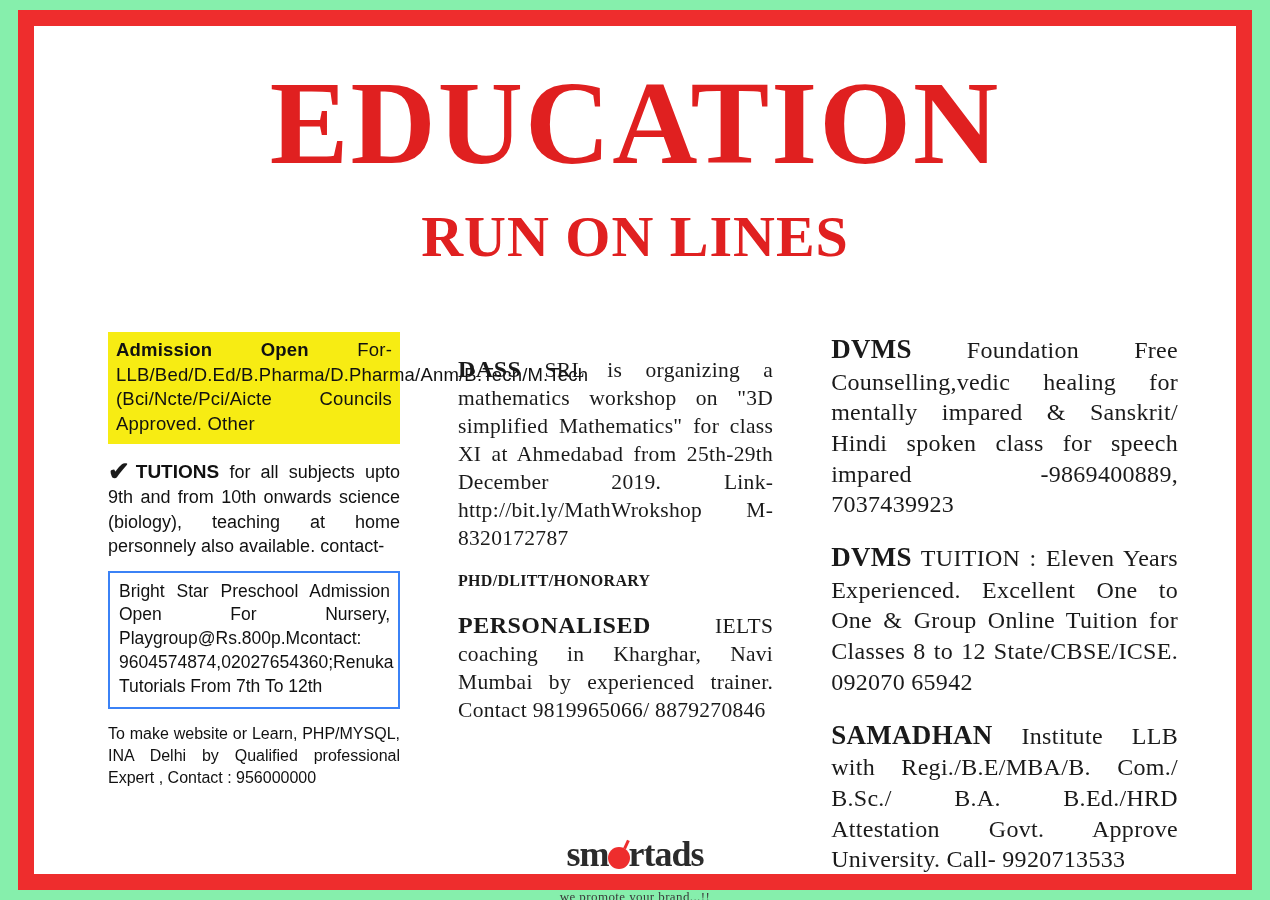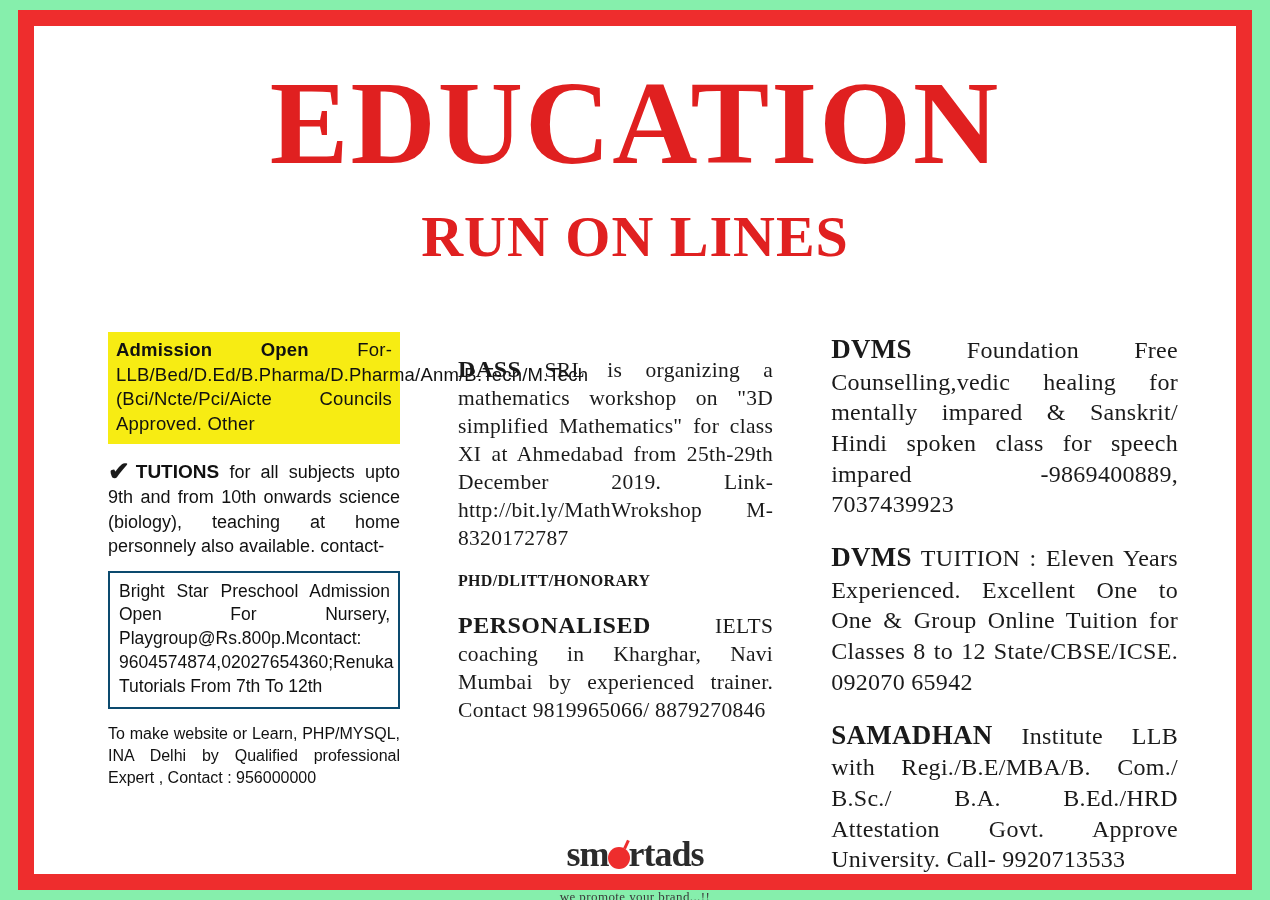--- a/index.html
+++ b/index.html
@@ -118,21 +118,21 @@
     line-height: 1;
     font-weight: 700;
     margin-right: 6px;
     color: #1a1a1a;
     vertical-align: -2px;
   }
   .ad-tuitions b { font-weight: 700; font-size: 19px;}
 
   .ad-boxed {
     margin-top: 12px;
-    border: 2px solid #0c4a6e;
+    border: 2px solid #3b82f6;
     padding: 7px 8px 8px 9px;
     font-family: "Liberation Sans", sans-serif;
     font-size: 17.5px;
     line-height: 1.36;
     color: #111;
     text-align: justify;
   }
   .ad-plain {
     margin-top: 14px;
     font-family: "Liberation Sans", sans-serif;

